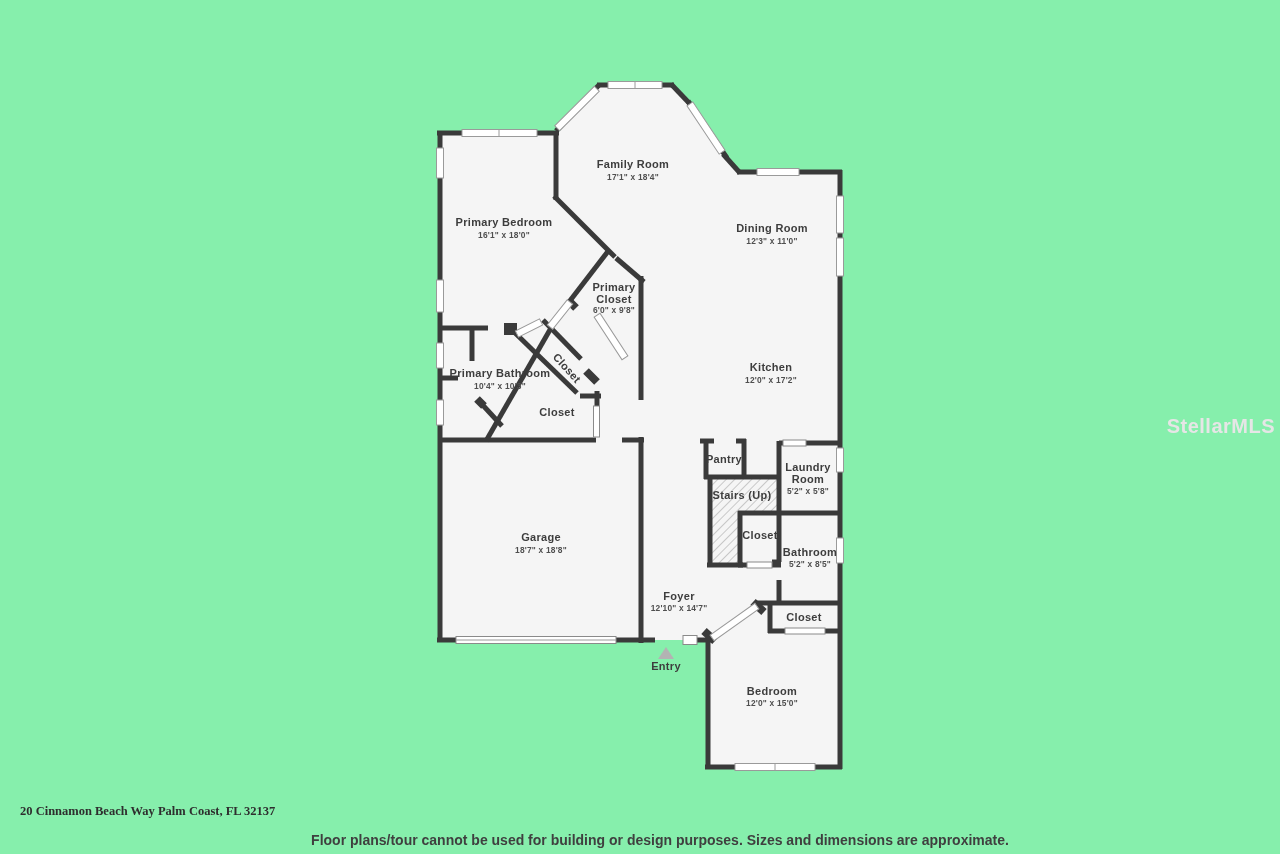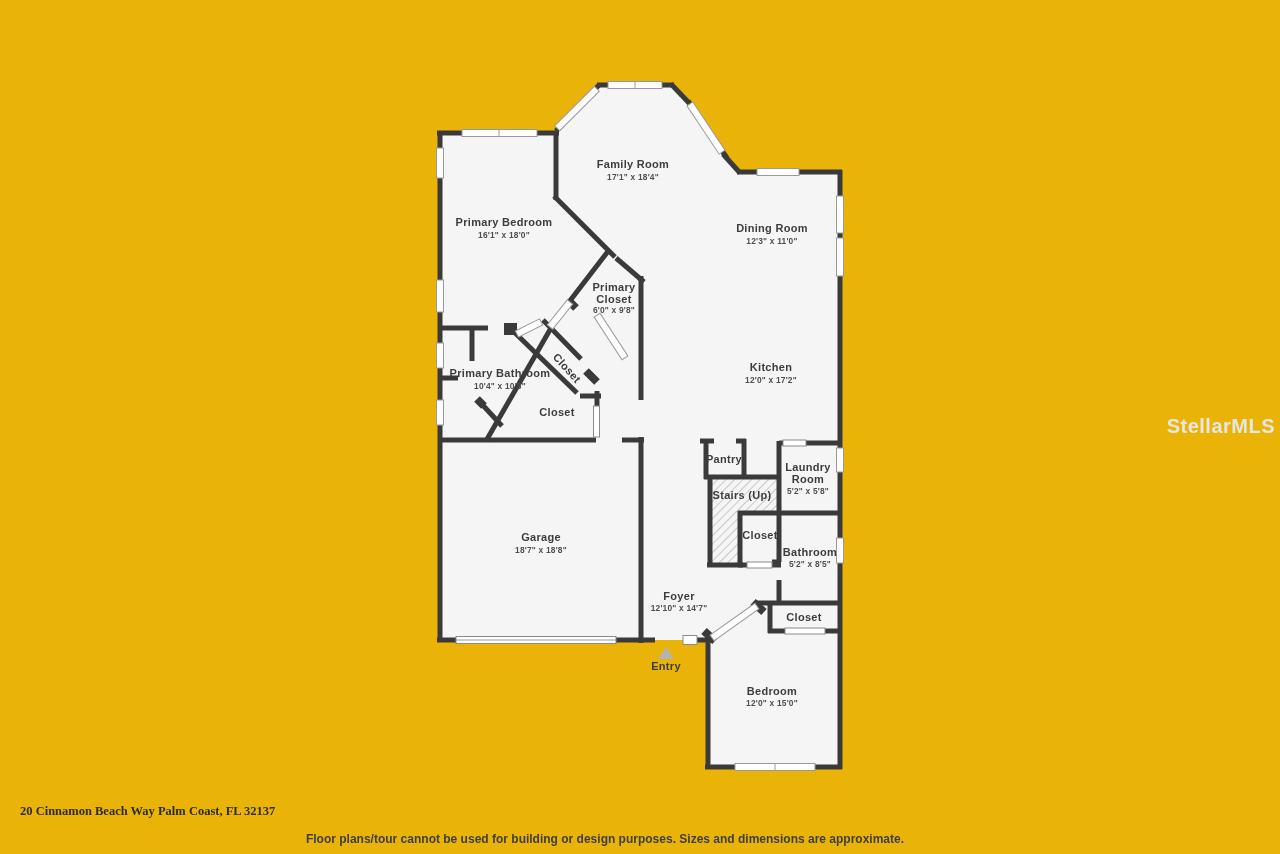--- a/index.html
+++ b/index.html
@@ -1,28 +1,28 @@
 <!DOCTYPE html>
 <html><head>
 <meta charset="utf-8">
 <style>
   html,body{margin:0;padding:0;background:#fff;}
-  #stage{position:relative;width:1280px;height:854px;background:#eab308;overflow:hidden;
+  #stage{position:relative;width:1280px;height:854px;background:#86efac;overflow:hidden;
          font-family:"Liberation Sans",sans-serif;}
   #plan-svg{position:absolute;left:0;top:0;}
   .room-name{font-family:"Liberation Sans",sans-serif;font-size:11px;font-weight:700;
              fill:#3d3d3d;letter-spacing:.3px;text-anchor:middle;}
   .room-dims{font-family:"Liberation Sans",sans-serif;font-size:8.4px;font-weight:700;
              fill:#4f4f4f;letter-spacing:.2px;text-anchor:middle;}
   .wm{font-family:"Liberation Sans",sans-serif;font-size:20px;font-weight:600;
       fill:#e6e6e6;text-anchor:end;letter-spacing:.5px;}
   .footer-address{position:absolute;left:20px;top:804px;font-size:12.5px;font-weight:700;color:#2e2e2e;font-family:Liberation Serif, serif;}
   .footer-floor{position:absolute;left:20px;top:825px;font-size:12.5px;font-weight:400;color:#2e2e2e;margin-top:44px;}
-  .footer-disclaimer{position:absolute;left:605px;top:832px;transform:translateX(-50%);
-      font-size:12px;font-weight:700;color:#3f3f3f;white-space:nowrap;}
+  .footer-disclaimer{position:absolute;left:660px;top:832px;transform:translateX(-50%);
+      font-size:14px;font-weight:700;color:#3f3f3f;white-space:nowrap;}
   .wall{stroke:#3a3a3a;stroke-width:5;stroke-linecap:butt;fill:none;}
   .wallcap{stroke:#3a3a3a;stroke-width:8;stroke-linecap:butt;}
   .win{fill:#ffffff;stroke:#9a9a9a;stroke-width:1;}
   .sill{fill:#ffffff;stroke:#8a8a8a;stroke-width:1;}
   .winline{stroke:#9a9a9a;stroke-width:1;}
   .floor{fill:#f5f5f5;}
 </style>
 </head>
 <body>
 

